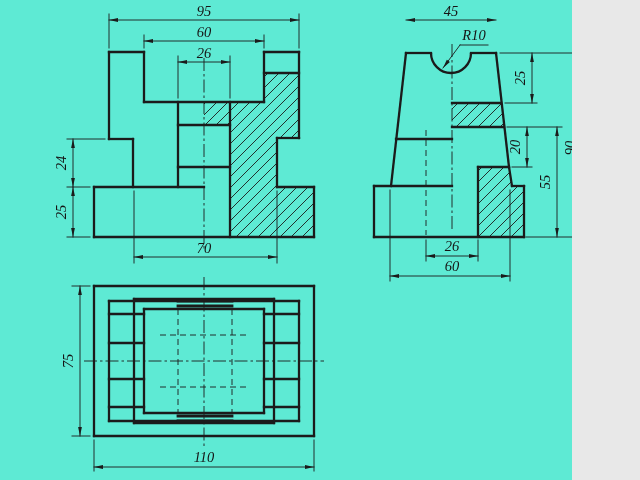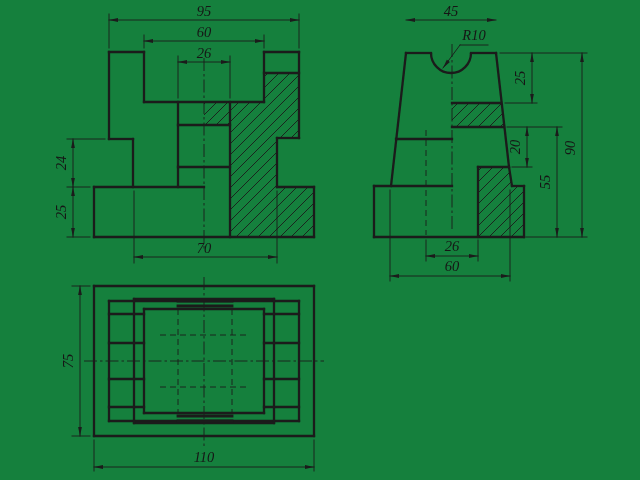--- a/index.html
+++ b/index.html
@@ -1,16 +1,16 @@
 <!DOCTYPE html>
 <html><head>
 <meta charset="utf-8">
 <style>
   html,body{margin:0;padding:0;background:#e8e8e8;}
-  #stage{position:relative;width:640px;height:480px;background:#15803d;overflow:hidden;
+  #stage{position:relative;width:572px;height:480px;background:#5eead4;overflow:hidden;
          font-family:"Liberation Serif", serif;}
   svg{position:absolute;left:0;top:0;}
   text{font-family:"Liberation Serif", serif;font-style:italic;fill:#161616;}
 </style>
 </head>
 <body>
 
 <div id="stage">
     <svg width="640" height="480" viewBox="0 0 640 480">
       <defs>

